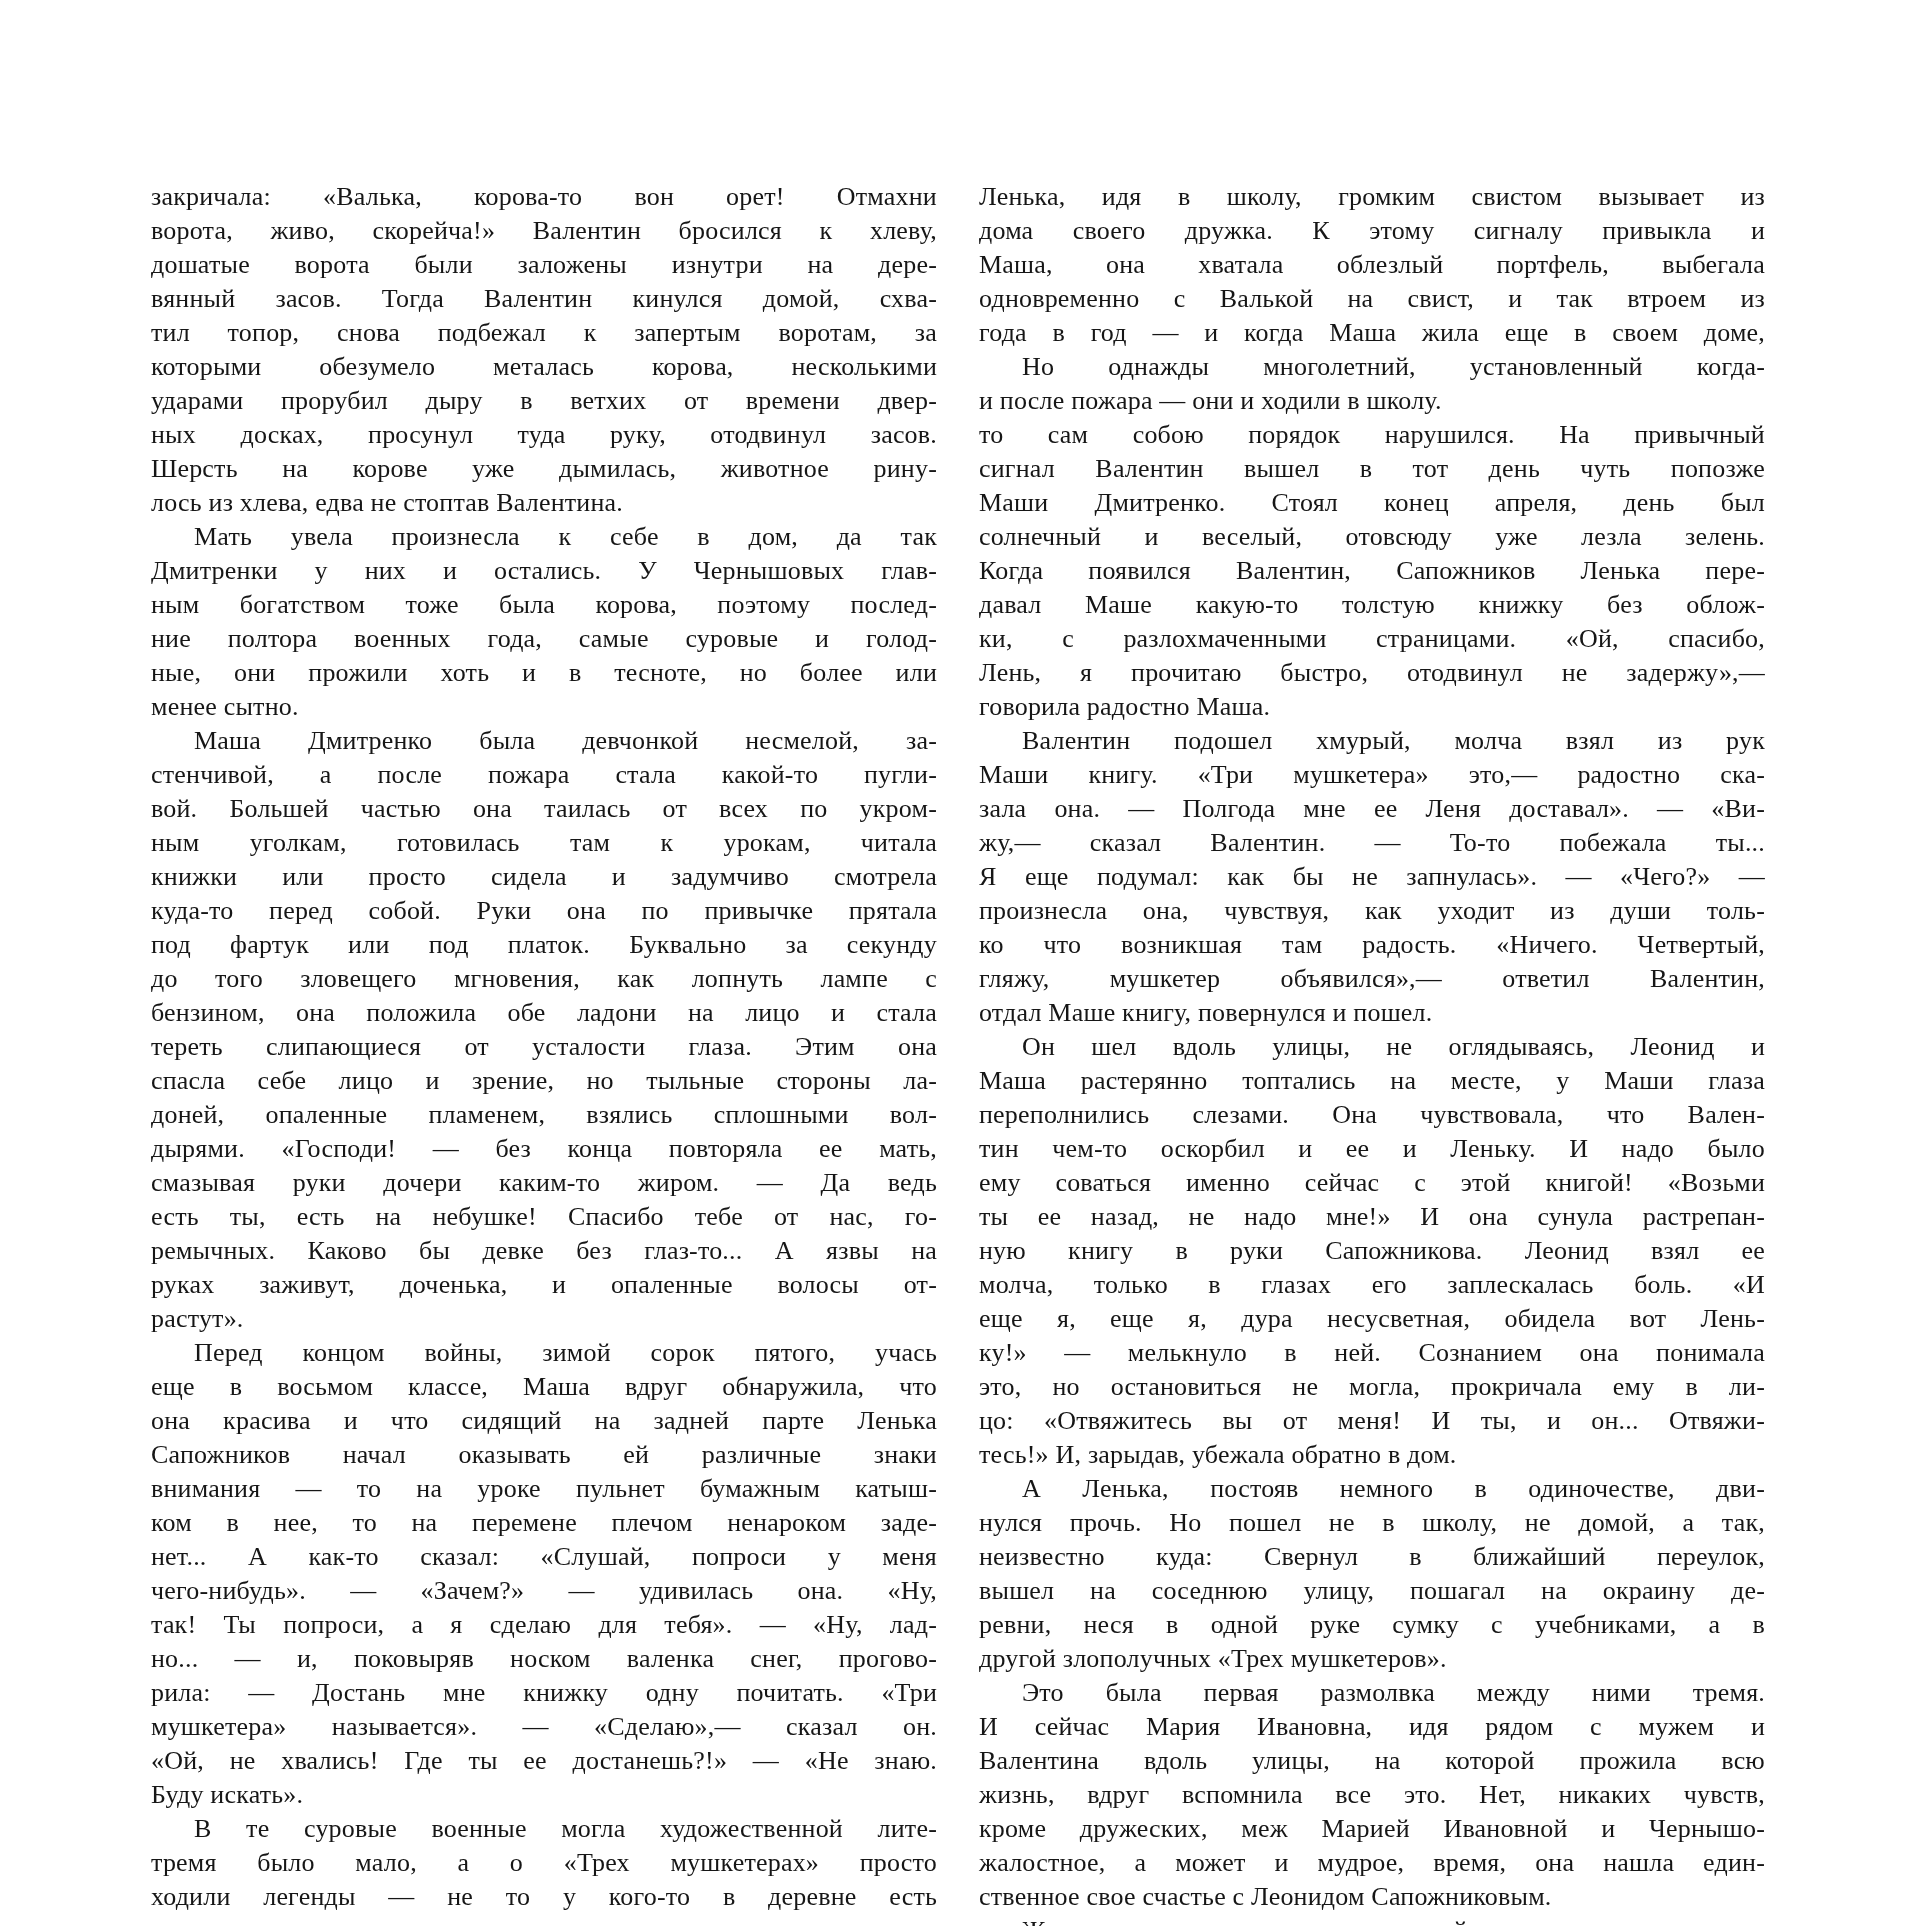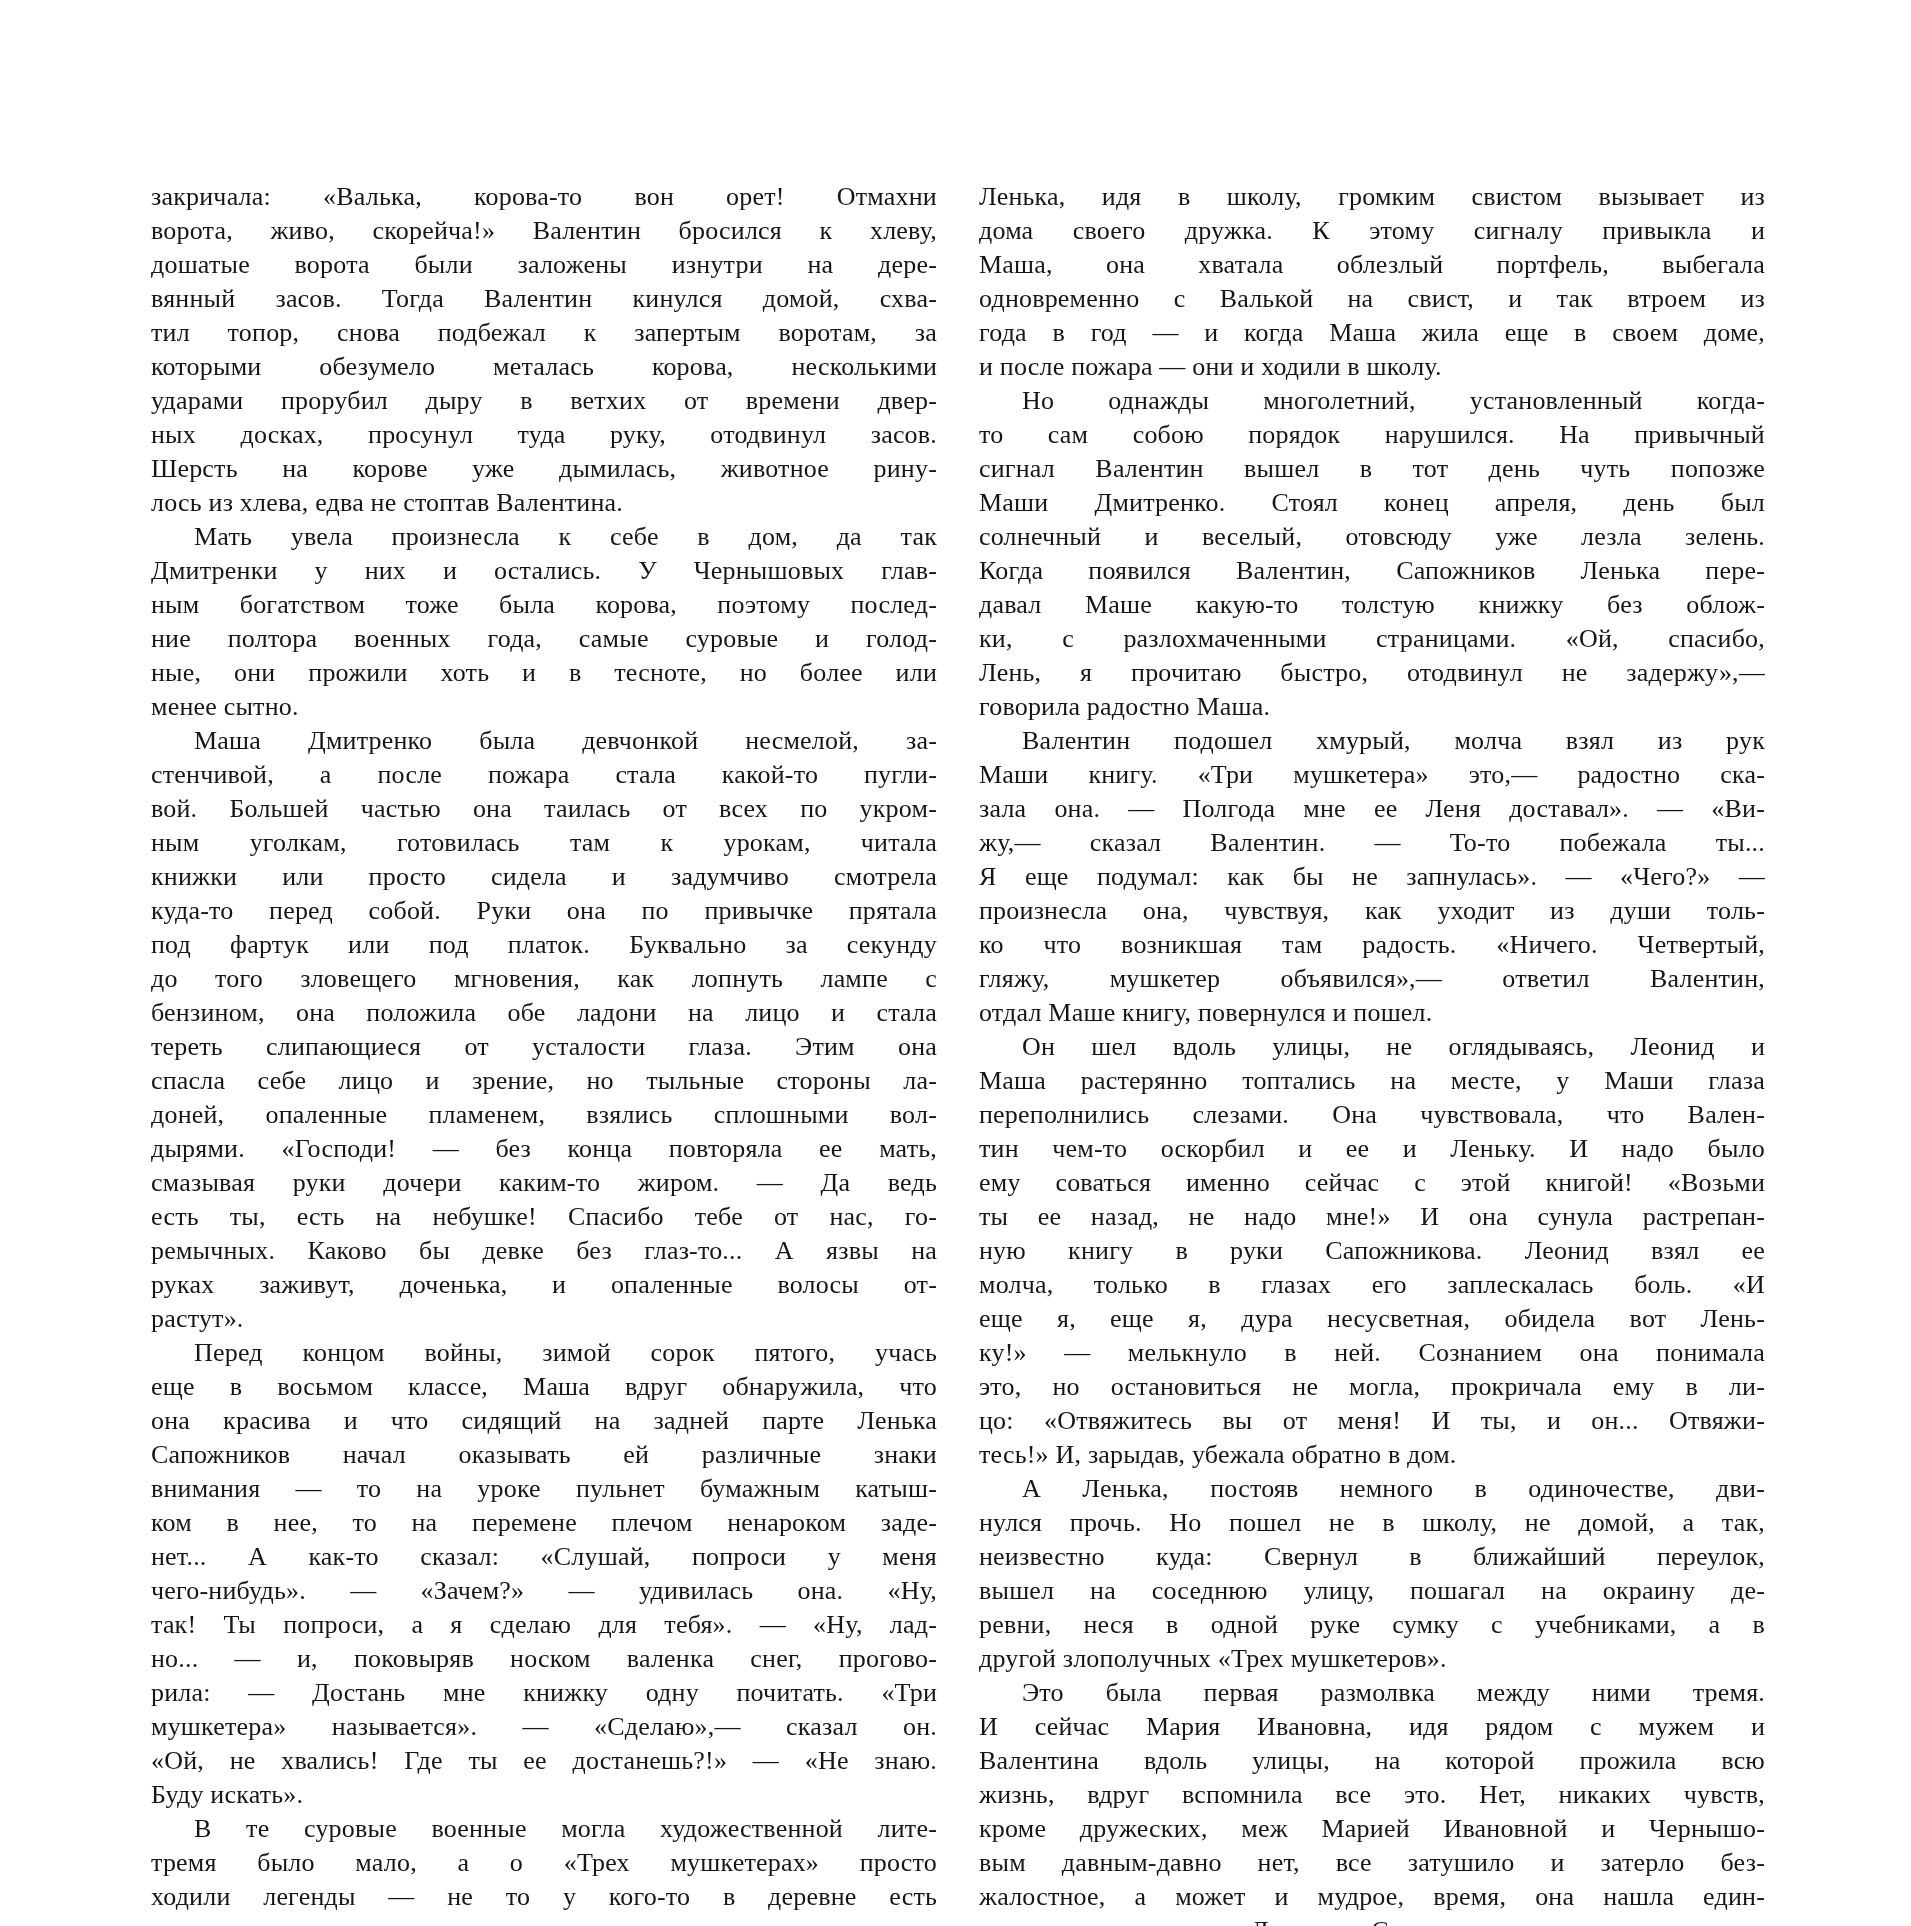--- a/index.html
+++ b/index.html
@@ -93,22 +93,22 @@
       <div class="line">ходили легенды — не то у кого-то в деревне есть</div>
       <div class="line">эта книга, да владелец держит ее под замком, не</div>
       <div class="line">то составлена на книгу такая очередь желающих</div>
     </div>
   <div class="text-column" id="col-right">
       <div class="line">Ленька, идя в школу, громким свистом вызывает из</div>
       <div class="line">дома своего дружка. К этому сигналу привыкла и</div>
       <div class="line">Маша, она хватала облезлый портфель, выбегала</div>
       <div class="line">одновременно с Валькой на свист, и так втроем из</div>
       <div class="line">года в год — и когда Маша жила еще в своем доме,</div>
+      <div class="line indent">Но однажды многолетний, установленный когда-</div>
       <div class="line par-end">и после пожара — они и ходили в школу.</div>
-      <div class="line indent">Но однажды многолетний, установленный когда-</div>
       <div class="line">то сам собою порядок нарушился. На привычный</div>
       <div class="line">сигнал Валентин вышел в тот день чуть попозже</div>
       <div class="line">Маши Дмитренко. Стоял конец апреля, день был</div>
       <div class="line">солнечный и веселый, отовсюду уже лезла зелень.</div>
       <div class="line">Когда появился Валентин, Сапожников Ленька пере-</div>
       <div class="line">давал Маше какую-то толстую книжку без облож-</div>
       <div class="line">ки, с разлохмаченными страницами. «Ой, спасибо,</div>
       <div class="line">Лень, я прочитаю быстро, отодвинул не задержу»,—</div>
       <div class="line par-end">говорила радостно Маша.</div>
       <div class="line indent">Валентин подошел хмурый, молча взял из рук</div>
@@ -137,20 +137,19 @@
       <div class="line">нулся прочь. Но пошел не в школу, не домой, а так,</div>
       <div class="line">неизвестно куда: Свернул в ближайший переулок,</div>
       <div class="line">вышел на соседнюю улицу, пошагал на окраину де-</div>
       <div class="line">ревни, неся в одной руке сумку с учебниками, а в</div>
       <div class="line par-end">другой злополучных «Трех мушкетеров».</div>
       <div class="line indent">Это была первая размолвка между ними тремя.</div>
       <div class="line">И сейчас Мария Ивановна, идя рядом с мужем и</div>
       <div class="line">Валентина вдоль улицы, на которой прожила всю</div>
       <div class="line">жизнь, вдруг вспомнила все это. Нет, никаких чувств,</div>
       <div class="line">кроме дружеских, меж Марией Ивановной и Чернышо-</div>
-      <div class="line">вым давным-давно нет, все затушило и затерло без-</div>
       <div class="line">жалостное, а может и мудрое, время, она нашла един-</div>
       <div class="line par-end">ственное свое счастье с Леонидом Сапожниковым.</div>
       <div class="line indent">Жизнь с момента их первой размолвки протекла</div>
     </div>
 
 </div>
 
 
 </body></html>

